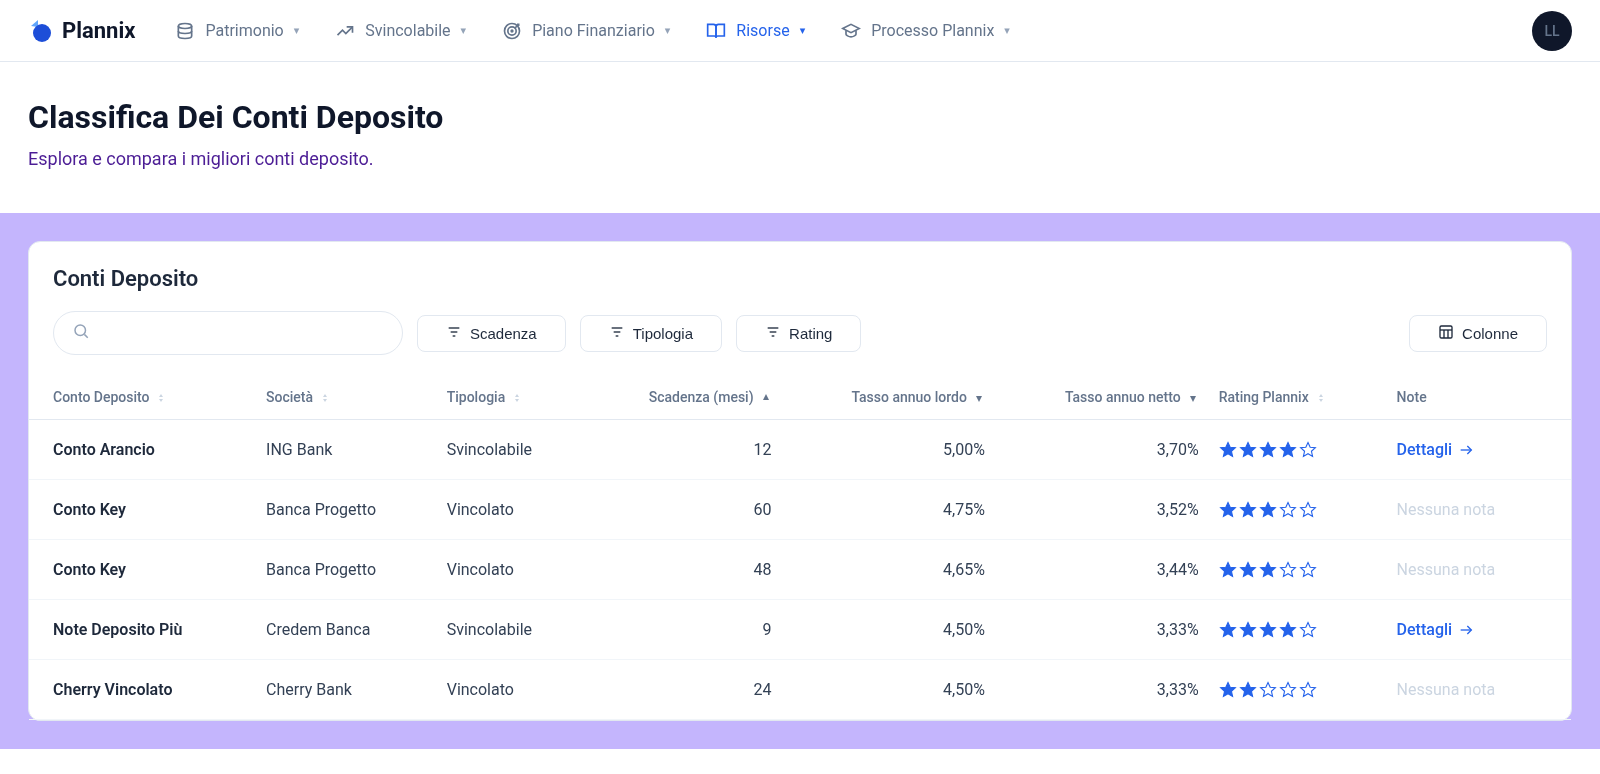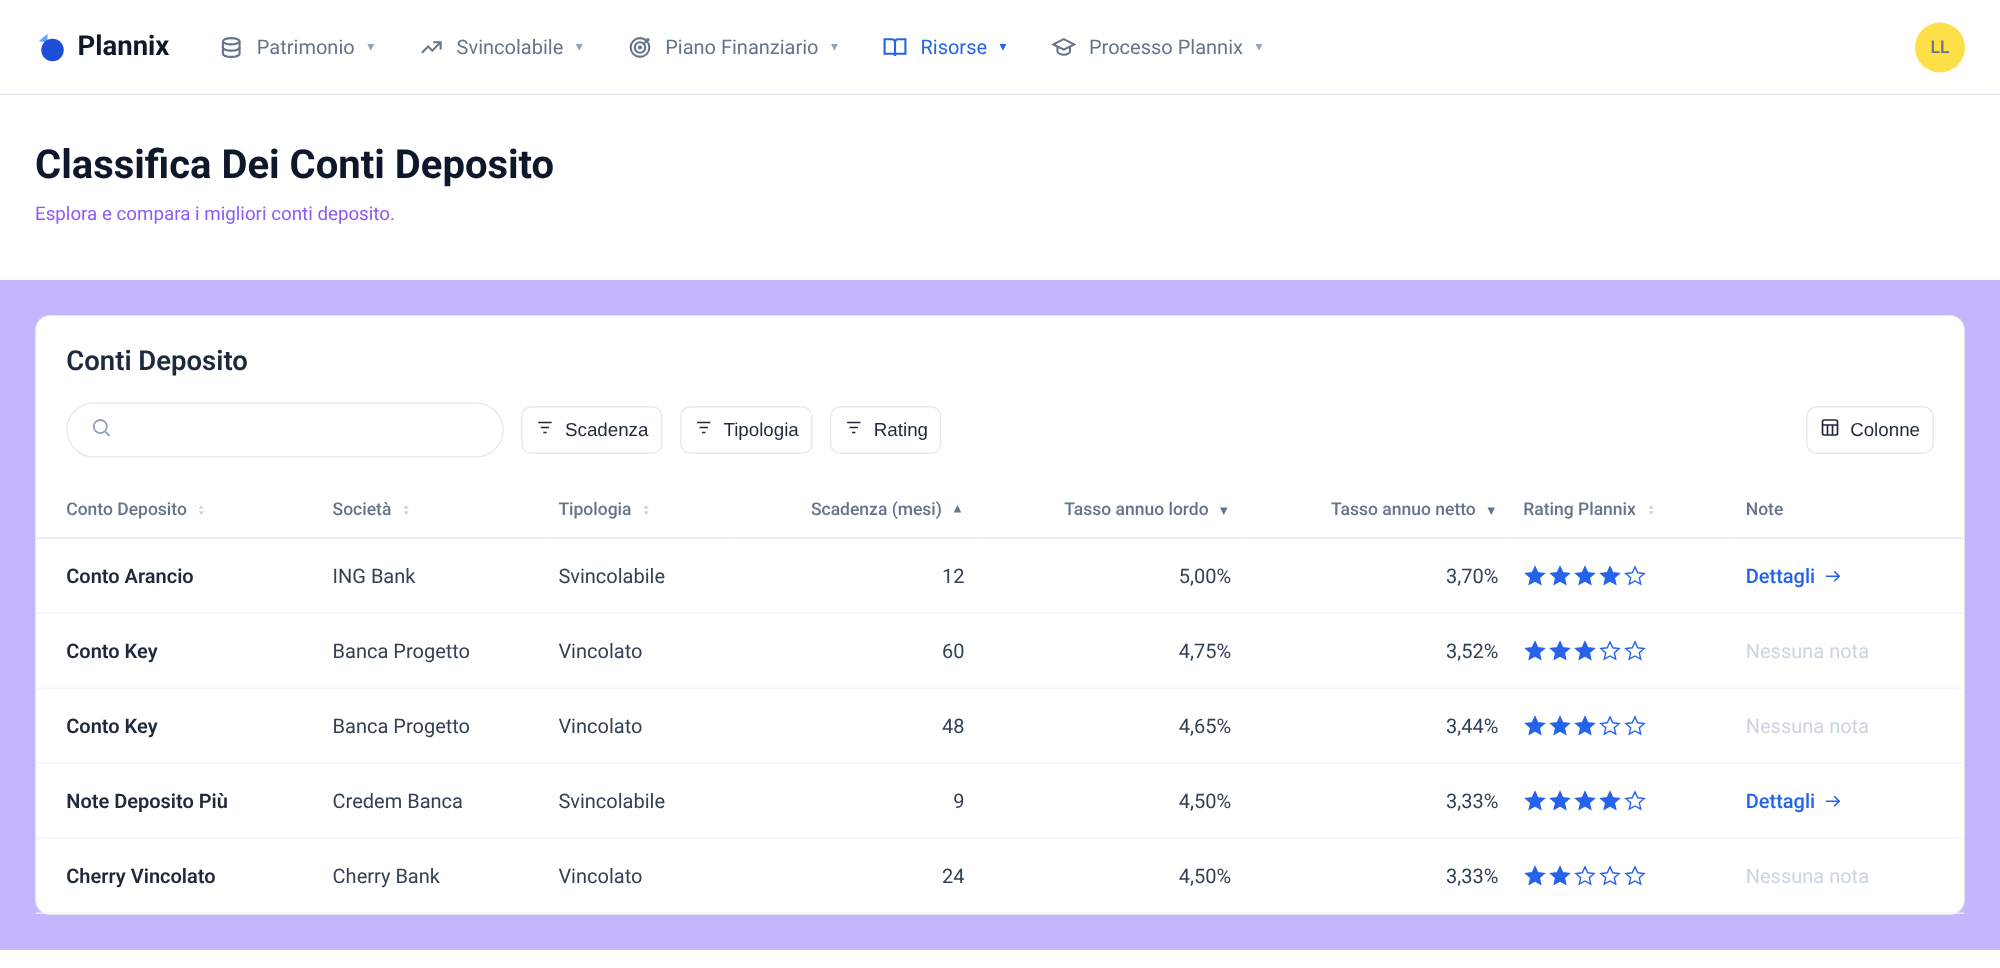--- a/index.html
+++ b/index.html
@@ -1,36 +1,36 @@
 <!DOCTYPE html>
 <html><head>
 <meta charset="utf-8">
 <style>
 * { box-sizing: border-box; margin: 0; padding: 0; }
 body { font-family: -apple-system, BlinkMacSystemFont, "Segoe UI", Roboto, sans-serif; background: #fff; color: #1e293b; }
-.header { display: flex; align-items: center; padding: 0 28px; height: 76px; border-bottom: 1px solid #e2e8f0; }
+.header { display: flex; align-items: center; padding: 0 28px; height: 62px; border-bottom: 1px solid #e2e8f0; }
 .logo { display: flex; align-items: center; gap: 8px; font-weight: 700; font-size: 22px; color: #0f172a; margin-right: 40px; }
 .logo-icon { width: 26px; height: 26px; position: relative; }
 .nav { display: flex; gap: 36px; flex: 1; }
 .nav-item { display: flex; align-items: center; gap: 10px; color: #64748b; font-size: 16px; font-weight: 400; cursor: pointer; }
 .nav-item.active { color: #2563eb; }
 .nav-item .chev { font-size: 11px; color: #94a3b8; }
 .nav-item.active .chev { color: #2563eb; }
-.avatar { width: 40px; height: 40px; border-radius: 50%; background: #fde047; display: flex; align-items: center; justify-content: center; font-size: 14px; color: #64748b; font-weight: 500; }
+.avatar { width: 40px; height: 40px; border-radius: 50%; background: #0f172a; display: flex; align-items: center; justify-content: center; font-size: 14px; color: #64748b; font-weight: 500; }
 .page-head { padding: 36px 28px 44px; }
 .page-title { font-size: 32px; font-weight: 700; color: #0f172a; margin-bottom: 12px; }
-.page-sub { font-size: 15px; color: #8b5cf6; }
+.page-sub { font-size: 18px; color: #4c1d95; }
 .content { background: #c4b5fd; padding: 28px; }
 .card { background: #fff; border: 1px solid #e2e8f0; border-radius: 12px; padding: 24px 0 0; }
 .card-title { font-size: 22px; font-weight: 600; color: #1e293b; padding: 0 24px 20px; }
 .toolbar { display: flex; align-items: center; gap: 14px; padding: 0 24px 20px; }
 .search-box { display: flex; align-items: center; gap: 10px; border: 1px solid #e2e8f0; border-radius: 999px; padding: 10px 18px; width: 350px; }
 .search-box input { border: none; outline: none; font-size: 16px; flex: 1; color: #334155; background: transparent; }
 .search-box input::placeholder { color: #94a3b8; }
-.filter-btn { display: flex; align-items: center; gap: 8px; border: 1px solid #e2e8f0; border-radius: 8px; padding: 8px 10px; font-size: 15px; font-weight: 500; color: #1e293b; background: #fff; cursor: pointer; }
+.filter-btn { display: flex; align-items: center; gap: 8px; border: 1px solid #e2e8f0; border-radius: 8px; padding: 8px 28px; font-size: 15px; font-weight: 500; color: #1e293b; background: #fff; cursor: pointer; }
 .spacer { flex: 1; }
 .table { width: 100%; border-collapse: collapse; }
 .table th { text-align: left; font-weight: 500; font-size: 14px; color: #64748b; padding: 14px 10px; border-bottom: 1px solid #e2e8f0; }
 .table th:first-child { padding-left: 24px; }
 .table th:last-child { padding-right: 24px; }
 .table th.num { text-align: right; }
 .table td { padding: 20px 10px; border-bottom: 1px solid #f1f5f9; font-size: 16px; color: #334155; }
 .table td:first-child { padding-left: 24px; font-weight: 600; color: #1e293b; }
 .table td:last-child { padding-right: 24px; }
 .table td.num { text-align: right; }

